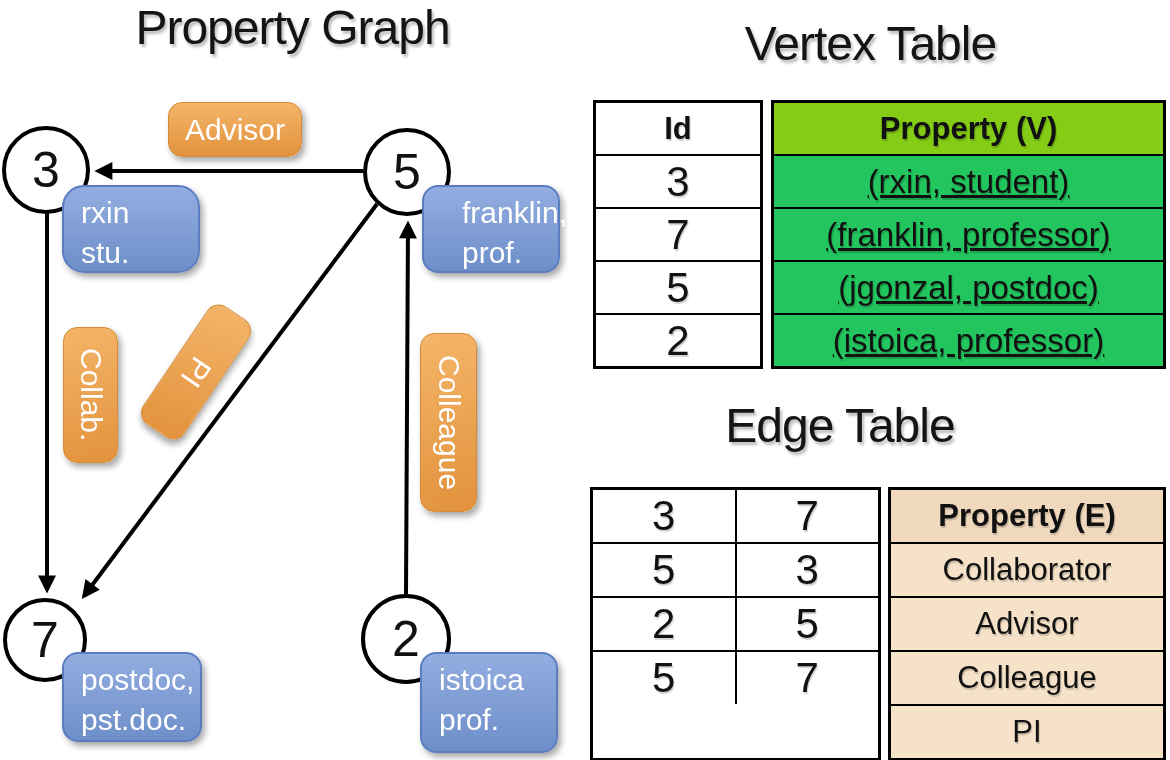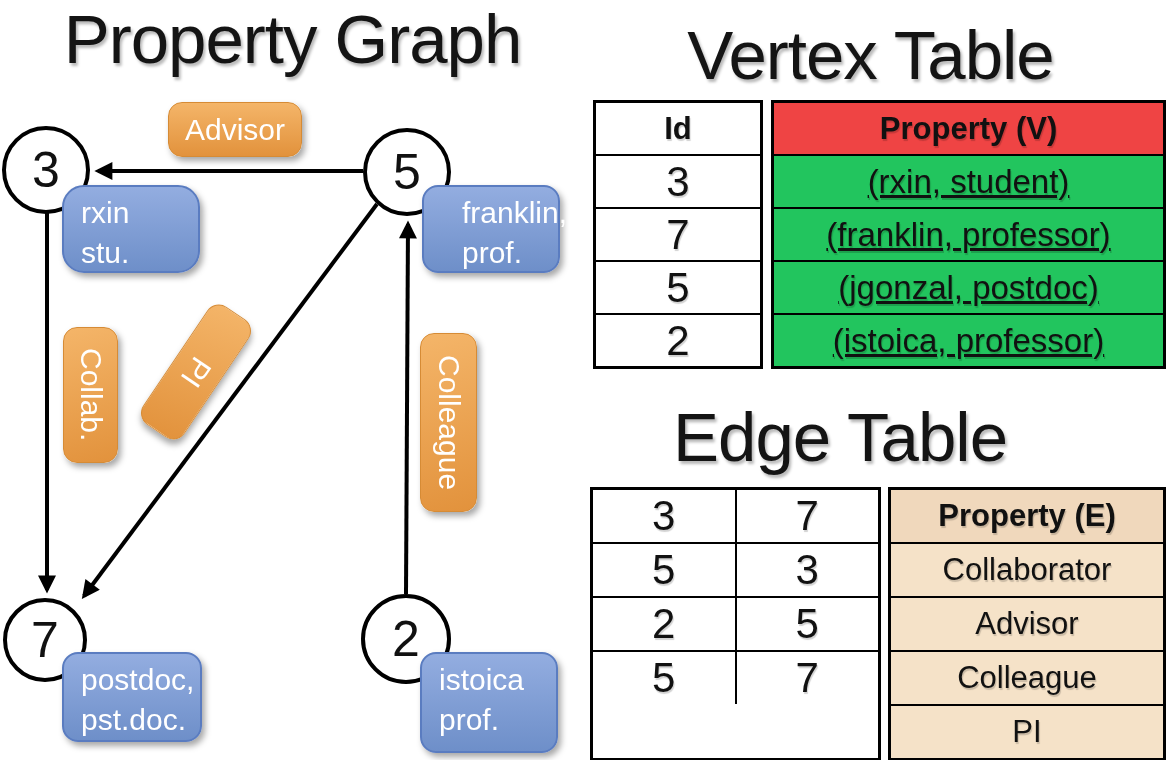--- a/index.html
+++ b/index.html
@@ -1,21 +1,21 @@
 <!DOCTYPE html>
 <html><head>
 <meta charset="utf-8">
 <style>
   html,body { margin:0; padding:0; background:#fff; }
   #slide {
     position:relative; width:1170px; height:760px; overflow:hidden;
     background:#ffffff; font-family:"Liberation Sans", sans-serif; color:#111;
   }
   .title {
-    position:absolute; font-size:69px; letter-spacing:-1px; color:#141414;
+    position:absolute; font-size:48px; letter-spacing:-1px; color:#141414;
     text-align:center; white-space:nowrap;
     text-shadow:2px 3px 3px rgba(0,0,0,0.28);
   }
   
   svg.graph-lines { position:absolute; left:0; top:0; }
   svg.graph-lines line { stroke:#000; stroke-width:4; }
   svg.graph-lines marker path { fill:#000; }
   .vcircle {
     position:absolute; box-sizing:border-box; border:4px solid #000;
     border-radius:50%; background:#fff; display:flex; align-items:center;
@@ -51,21 +51,21 @@
   .etab .trow { height:52px; }
   .trow:first-child { border-top:none; }
   .trow.th { font-weight:bold; font-size:31px; }
   .trow.num { font-size:42px; }
   .trow.split { padding:0; justify-content:stretch; }
   .trow.split .cell {
     flex:1; height:100%; display:flex; align-items:center; justify-content:center;
   }
   .trow.split .cell + .cell { border-left:2px solid #000; }
   .vfill { background:#22c55e;text-decoration:underline; }
-  .vfill-h { background:#ef4444; }
+  .vfill-h { background:#84cc16; }
   .efill { background:#F5E2C8; }
   .efill-h { background:#F0D8BC; }
 </style>
 </head>
 <body>
 
 <div id="slide">
 
   <div class="title" style="left:0; top:12; width:585px;">Property Graph</div>
   <div class="title" style="left:583px; top:16px; width:575px;">Vertex Table</div>

